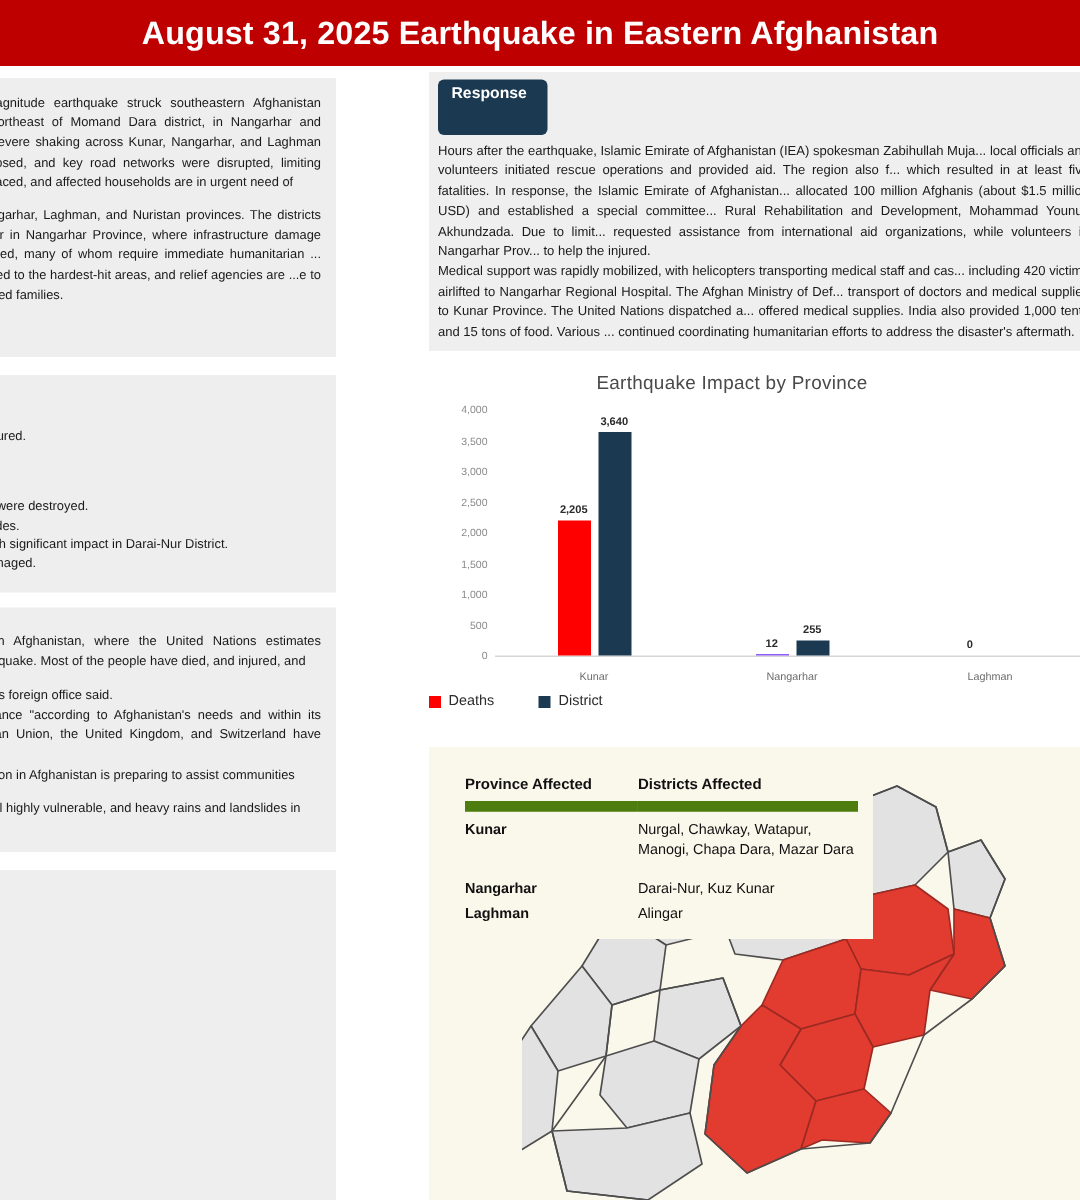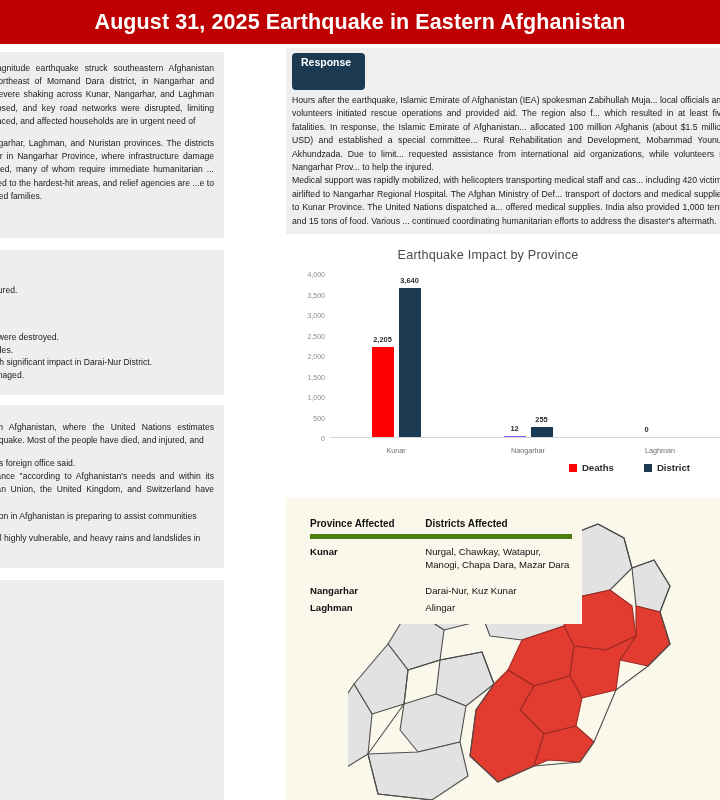--- a/index.html
+++ b/index.html
@@ -76,42 +76,42 @@
     position:absolute;bottom:100%;left:50%;transform:translateX(-50%);
     margin-bottom:3px;font-size:7.4px;font-weight:bold;color:#2b2b2b;
     white-space:nowrap;
   }
   .catlabel{
     position:absolute;top:100%;margin-top:8px;transform:translateX(-50%);
     font-size:7.2px;color:#6d6d6d;white-space:nowrap;
   }
   .legend{
     position:absolute;left:0;top:222px;width:404px;
-    display:flex;justify-content:flex-end;gap:30px;align-items:center;font-weight:bold;
+    display:flex;justify-content:flex-start;gap:30px;align-items:center;
   }
   .legend-item{display:flex;align-items:center;gap:5px;}
   .legend-swatch{width:8px;height:8px;display:inline-block;}
   .legend-label{font-size:9.6px;color:#2b2b2b;}
 
   
   .map-panel{
     position:absolute;left:286px;top:498px;width:446px;height:302px;
     background:#FAF7EB;overflow:hidden;
   }
   .map-svg{position:absolute;left:62px;top:-4px;}
 
   
   .table-card{
     position:absolute;left:14px;top:12px;width:282px;
     background:#FAF7EB;box-sizing:border-box;padding:8px 10px 10px 10px;
   }
   .tbl{width:100%;border-collapse:collapse;}
   .tbl th{
     text-align:left;font-size:10px;font-weight:bold;color:#111;
-    padding:0 0 5px 0;border-bottom:5px solid #4d7c0f;
+    padding:0 0 5px 0;border-bottom:7px solid #4d7c0f;
   }
   .tbl td{
     vertical-align:top;font-size:9.6px;color:#111;padding:6px 0 0 0;
     line-height:13.2px;
   }
   .tbl td.prov{font-weight:bold;width:44%;padding-right:6px;}
   .tbl td.dist{width:56%;margin-left:16px;}
   .tbl tr.gap td{padding-top:13px;}
   .tbl tr.row-tight td{padding-top:3px;}
 </style>

